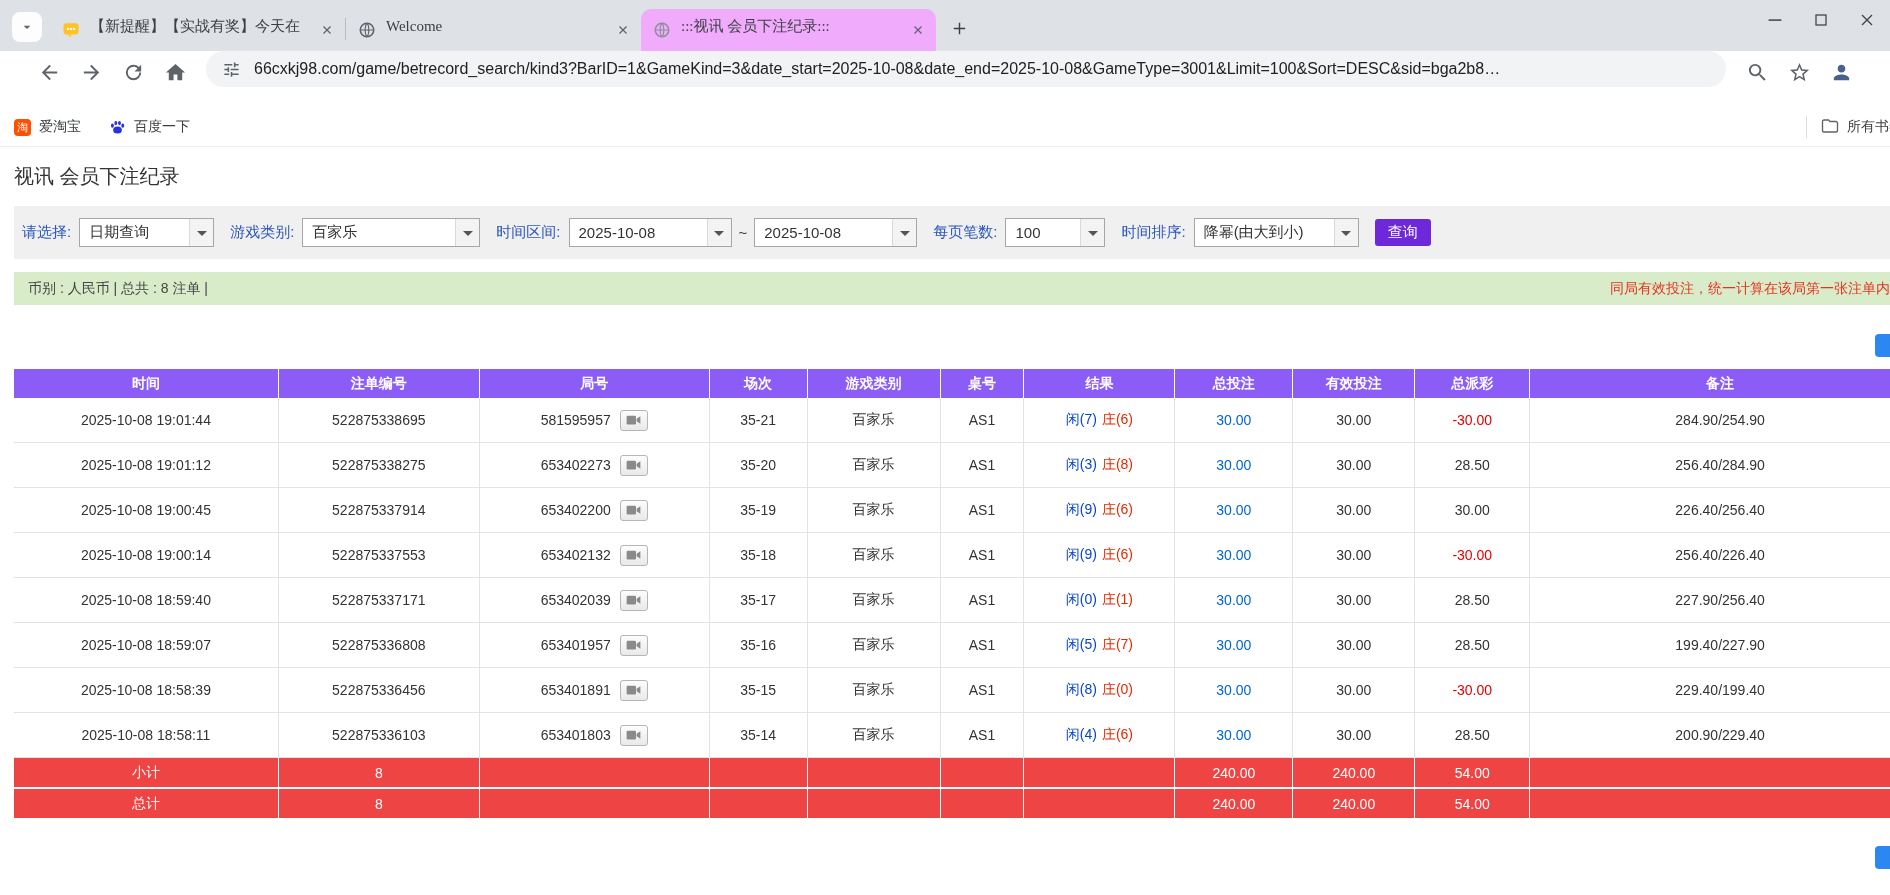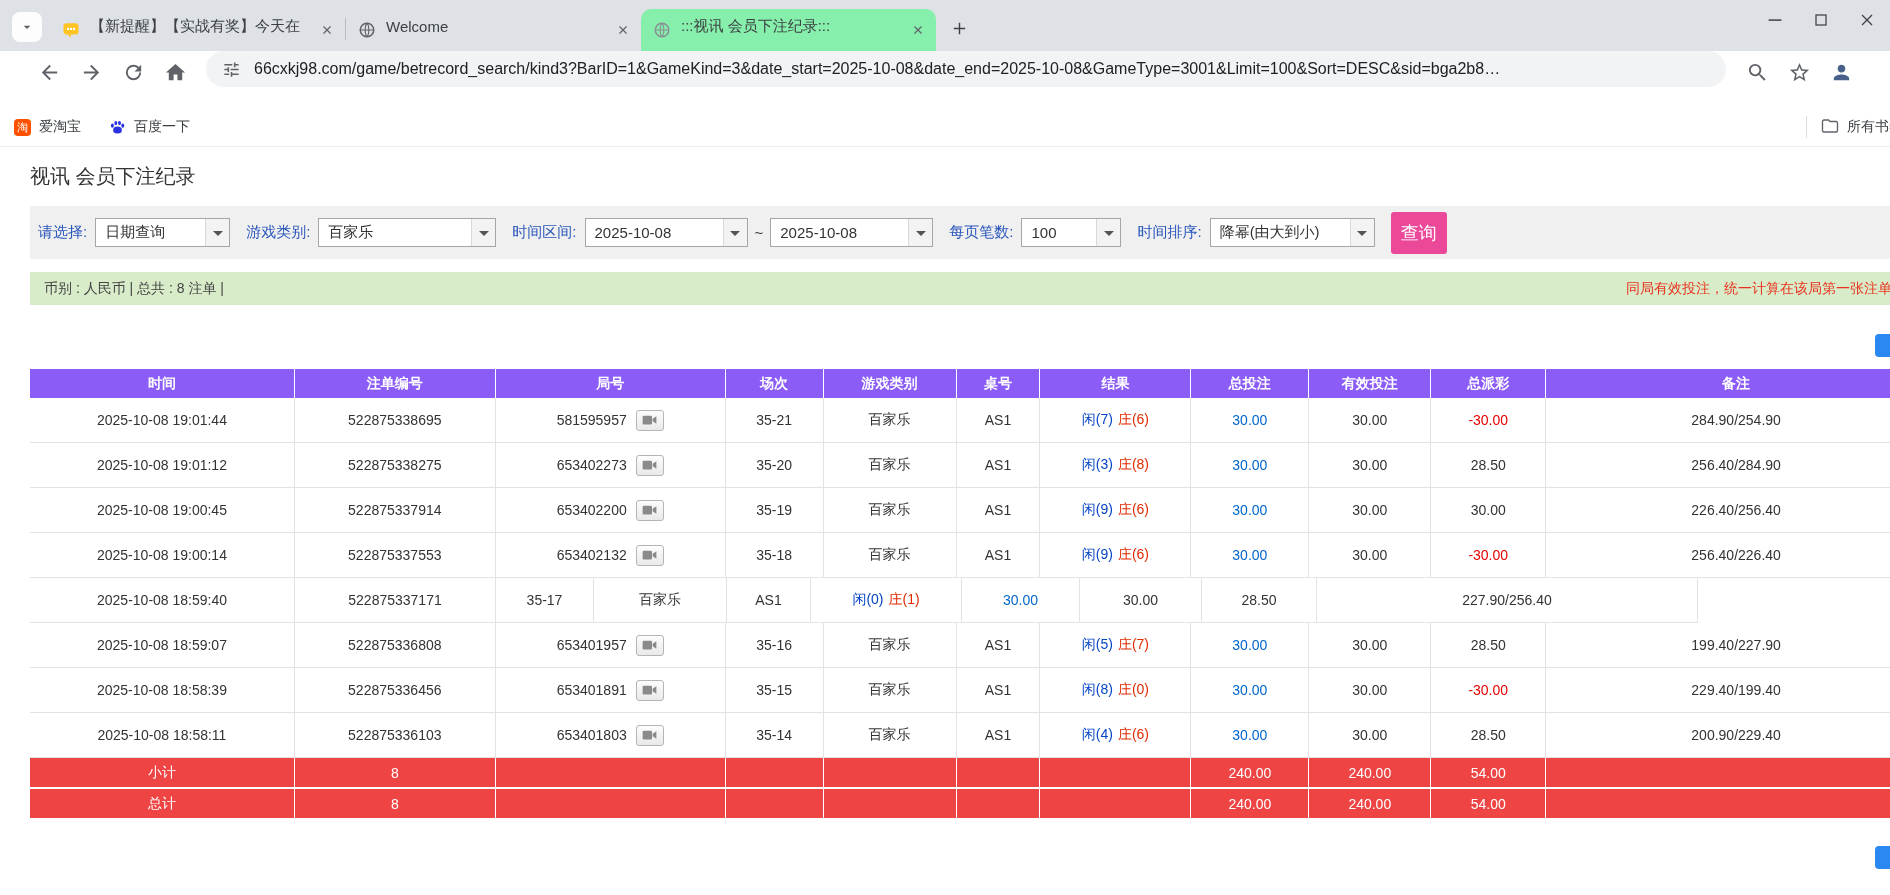--- a/index.html
+++ b/index.html
@@ -7,22 +7,22 @@
   html,body { width:1890px; height:895px; }
   body { overflow:hidden; position:relative; background:#fff;
          font-family:"Liberation Sans","DejaVu Sans",sans-serif; }
 
   
   .tabstrip { height:51px; background:#dee1e6; display:flex; align-items:flex-end; padding-left:12px; position:relative; }
   .tab-search-btn { width:30px; height:30px; background:#fdfdfd; border-radius:8px; margin:0 8px 9px 0;
                     display:flex; align-items:center; justify-content:center; }
   .tab { width:295px; height:42px; display:flex; align-items:center; padding:0 8px 0 12px;
          font-size:15px; color:#3c4043; border-radius:10px 10px 0 0; }
-  .tab.active { background:#86efac; }
-  .tab-title { flex:1; white-space:nowrap; overflow:hidden; margin:0 6px 7px 10px; }
+  .tab.active { background:#f0abfc; }
+  .tab-title { flex:1; white-space:nowrap; overflow:hidden; margin:0 6px 7px 10px;font-family:Liberation Serif, serif; }
   .tab-close { width:20px; height:20px; border-radius:50%; display:flex; align-items:center; justify-content:center; flex:none; }
   .favicon { width:18px; height:18px; flex:none; position:relative; }
   .tab-divider { width:1px; height:22px; background:#9aa0a6; opacity:.55; margin-bottom:11px; }
   .newtab-btn { width:34px; height:34px; margin:0 0 6px 6px; display:flex; align-items:center; justify-content:center; border-radius:50%; }
   .win-controls { position:absolute; top:0; right:0; height:40px; display:flex; }
   .win-btn { width:46px; height:40px; display:flex; align-items:center; justify-content:center; }
 
   
   .navbar { height:57px; background:#fff; display:flex; padding:0 28px; }
   .nav-icon { width:42px; height:42px; border-radius:50%; display:flex; align-items:center; justify-content:center; flex:none; }
@@ -36,32 +36,32 @@
   .bookmarks-bar { height:39px; background:#fff; border-bottom:1px solid #ececec; display:flex; align-items:center;
                    padding:0 14px; position:relative; }
   .bookmark { display:flex; align-items:center; margin-right:28px; font-size:14px; color:#3c4043; }
   .bm-icon { width:17px; height:17px; margin-right:8px; display:flex; align-items:center; justify-content:center; }
   .all-bookmarks { position:absolute; left:1806px; top:0; height:38px; display:flex; align-items:center;
                    font-size:14px; color:#3c4043; white-space:nowrap; }
   .ab-divider { width:1px; height:22px; background:#dadce0; margin-right:14px; }
   .ab-folder { margin-right:8px; }
 
   
-  .page { padding:16px 0 0 30px; position:relative; }
+  .page { padding:16px 0 0 14px; position:relative; }
   .page-title { font-size:20px; color:#333; font-weight:400; }
 
   .filter-bar { margin-top:16px; width:1896px; height:53px; background:#f0f0f0; display:flex; align-items:center; font-size:15px; }
   .f-label { color:#2b57bb; margin:0 8px 0 16px; white-space:nowrap; }
   .combo { height:29px; background:#fff; border:1px solid #a6a6a6; display:flex; align-items:stretch; }
   .combo-value { display:flex; align-items:center; padding:0 9px; color:#333; flex:1; white-space:nowrap; overflow:hidden; }
   .combo-arrow { width:24px; border-left:1px solid #d9d9d9; background:#f3f3f3; display:flex; align-items:center; justify-content:center; }
   .combo-arrow::after { content:""; border:5px solid transparent; border-top-color:#555; margin-top:6px; }
   .w1{width:135px}.w2{width:178px}.w3{width:163px}.w4{width:163px}.w5{width:100px}.w6{width:165px}
   .tilde { margin:0 7px; color:#333; }
-  .search-btn { margin-left:16px; width:56px; height:42px; background:#ec4899; color:#fff; font-size:18px;
+  .search-btn { margin-left:16px; width:56px; height:27px; background:#6d28d9; color:#fff; font-size:15px;
                 border:none; border-radius:3px; cursor:pointer; }
 
   .summary-bar { margin-top:13px; width:1896px; height:33px; background:#d9ecca; display:flex; align-items:center;
                  padding:0 14px; font-size:14px; color:#444; }
   .summary-notice { margin-left:auto; color:#e8321e; padding-right:6px; white-space:nowrap; }
 
   
   .bet-table { margin-top:64px; width:1897px; }
   .t-head, .t-row, .t-foot { display:flex; }
   .th { height:29px; background:#8b5cf6; color:#fff; font-size:14px; font-weight:700;
@@ -403,20 +403,29 @@
     </div>
     <div class="td c8 link-blue v-totalbet">30.00</div>
     <div class="td c9 v-validbet">30.00</div>
     <div class="td c10 v-payout payout-neg">-30.00</div>
     <div class="td c11 v-remark">256.40/226.40</div>
   </div>
 
   <div class="t-row">
     <div class="td c1 v-time">2025-10-08 18:59:40</div>
     <div class="td c2 v-bet">522875337171</div>
+    <div class="td c3">
+      <span class="v-round">653402039</span>
+      <span class="cam-btn">
+        <svg viewBox="0 0 24 18">
+                <rect x="1" y="2" width="15" height="14" rx="2" fill="#8a8a8a"></rect>
+                <path d="M17 7l6-4v12l-6-4z" fill="#8a8a8a"></path>
+              </svg>
+      </span>
+    </div>
     <div class="td c4 v-session">35-17</div>
     <div class="td c5 v-game">百家乐</div>
     <div class="td c6 v-table">AS1</div>
     <div class="td c7">
       <span class="res-player v-player">闲(0)</span>
       <span class="res-banker v-banker">庄(1)</span>
     </div>
     <div class="td c8 link-blue v-totalbet">30.00</div>
     <div class="td c9 v-validbet">30.00</div>
     <div class="td c10 v-payout">28.50</div>

